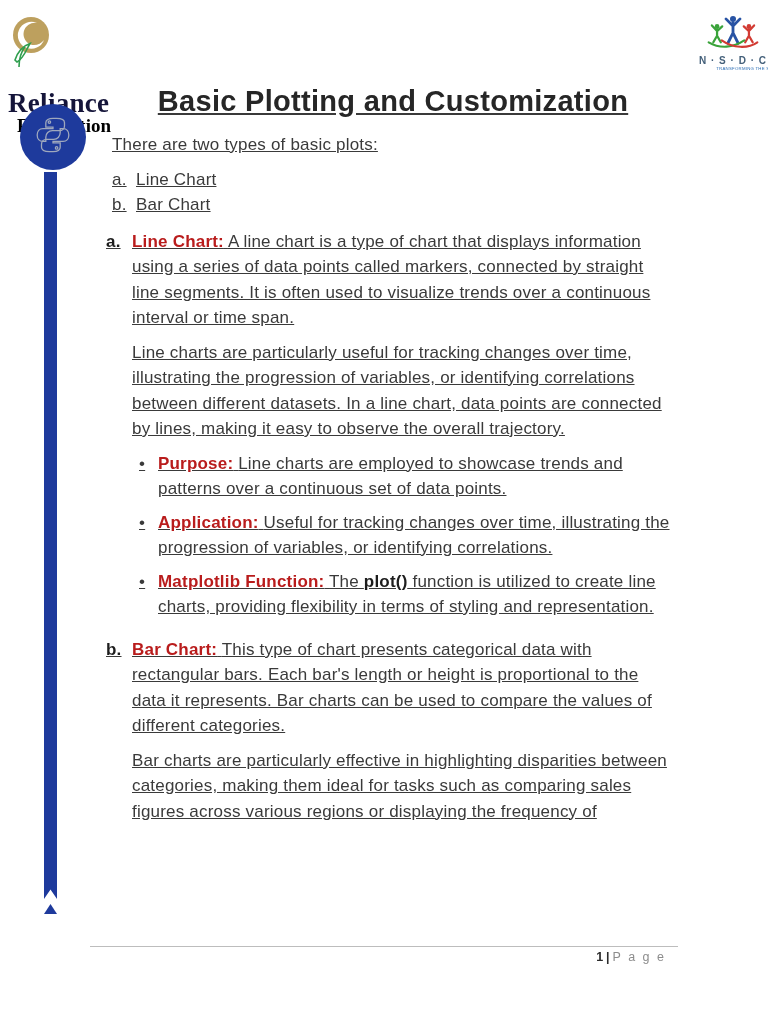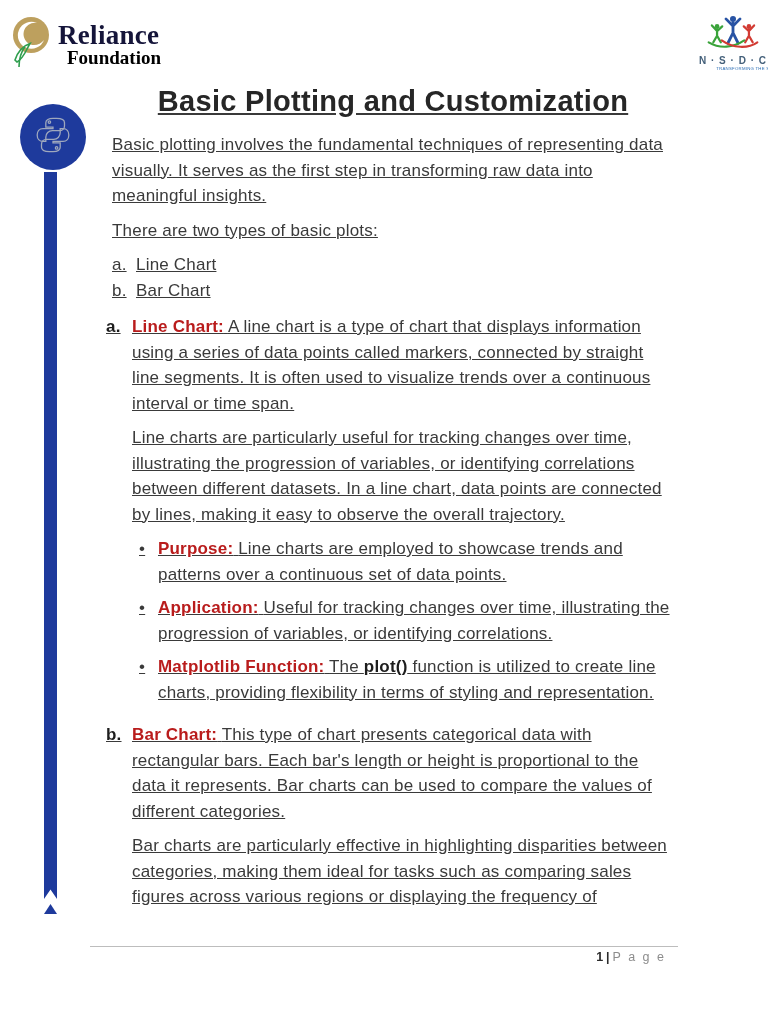--- a/index.html
+++ b/index.html
@@ -1,21 +1,21 @@
 <!DOCTYPE html>
 <html><head>
 <meta charset="utf-8">
 <style>
   html,body{margin:0;padding:0;}
   body{
     width:768px;height:1024px;position:relative;background:#ffffff;
     font-family:"Liberation Sans","DejaVu Sans",sans-serif;overflow:hidden;
   }
   
-  .rf-logo{position:absolute;left:8px;top:14px;display:flex;align-items:flex-start;gap:4px;}
+  .rf-logo{position:absolute;left:8px;top:14px;display:flex;align-items:flex-start;gap:4px;flex-direction:column;}
   .rf-text{font-family:"Liberation Serif","DejaVu Serif",serif;padding-top:8px;}
   .rf-line1{font-size:27px;line-height:26px;font-weight:600;color:#15153a;letter-spacing:.3px;}
   .rf-line2{font-size:19px;line-height:20px;font-weight:600;color:#000000;padding-left:9px;}
   .nsdc-logo{position:absolute;right:0;top:14px;width:70px;text-align:center;}
   .nsdc-name{font-size:10px;font-weight:700;color:#44607a;letter-spacing:1px;margin-top:1px;}
   .nsdc-tagline{font-size:9px;color:#2a6db5;white-space:nowrap;transform:scale(.48);transform-origin:center top;letter-spacing:.5px;}
   
   .py-badge{position:absolute;left:20px;top:104px;width:66px;height:66px;border-radius:50%;
     background:#1e3a9c;display:flex;align-items:center;justify-content:center;}
   .ribbon{position:absolute;left:44px;top:172px;width:13px;height:727px;background:#1e3a9c;
@@ -101,21 +101,20 @@
     </svg>
   </span>
 </div>
 <div class="ribbon"></div>
 <div class="ribbon-arrow"></div>
 
 <div class="main">
 
   <h1 class="title">Basic Plotting and Customization</h1>
 
-  <p>Basic plotting involves the fundamental techniques of representing data visually. It serves as the first step in transforming raw data into meaningful insights.</p>
 
   <p>There are two types of basic plots:</p>
 
   <div class="tlist">
     <div class="trow">
       <span class="mk">a.</span>
       <span>Line Chart</span>
     </div>
     <div class="trow">
       <span class="mk">b.</span>

